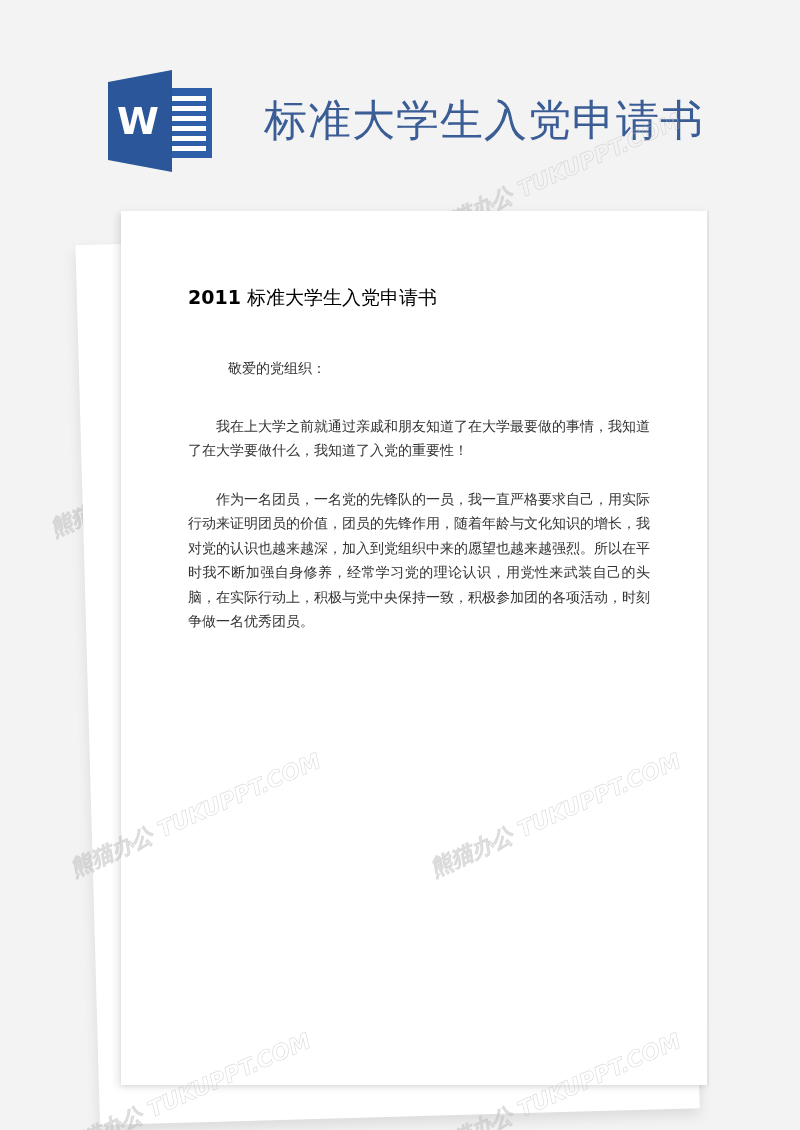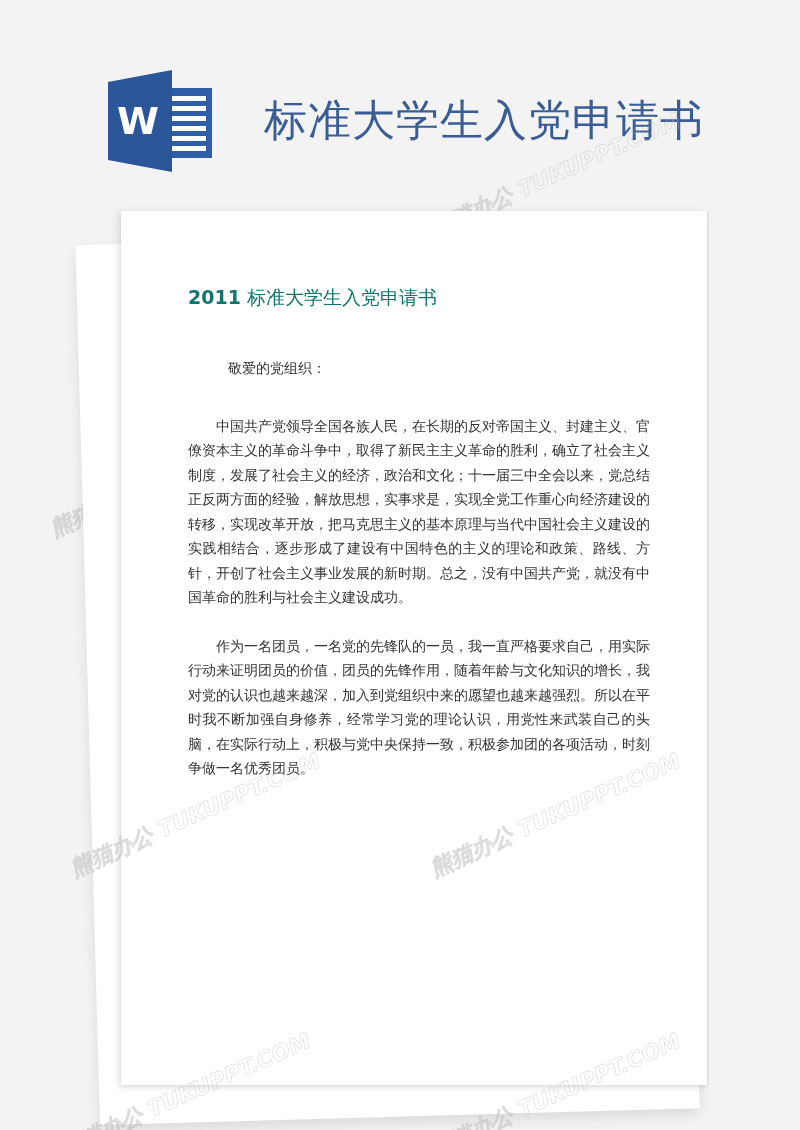--- a/index.html
+++ b/index.html
@@ -28,21 +28,21 @@
       box-shadow: 0 6px 14px rgba(0,0,0,0.10);
     }
     .page {
       position: absolute; left: 121px; top: 211px; width: 586px; height: 874px;
       background: #ffffff;
       box-shadow: -3px 2px 8px rgba(0,0,0,0.10), 2px 0 0 #e6e6e6, 0 2px 4px rgba(0,0,0,0.06);
     }
     .doc-title {
       position: absolute; left: 67px; top: 74px;
       font-family: "DejaVu Sans", "Liberation Sans", sans-serif;
-      font-size: 19px; color: #0f766e; white-space: nowrap;
+      font-size: 19px; color: #000000; white-space: nowrap;
     }
     .doc-title .year { font-weight: bold; }
     .doc-body {
       position: absolute; left: 67px; top: 145px; width: 462px;
       font-size: 14px; line-height: 24.5px; color: #333;
       text-align: justify;
     }
     .salutation { margin-left: 40px; margin-bottom: 33px; }
     .para { text-indent: 28px; margin-bottom: 24px; }
     .watermark {
@@ -80,21 +80,21 @@
 
 <div class="back-page"></div>
 
 <div class="page">
   <div class="doc-title">
     <span class="year">2011</span>
     <span>标准大学生入党申请书</span>
   </div>
   <div class="doc-body">
     <p class="salutation">敬爱的党组织：</p>
-    <p class="para">中国共产党领导全国各族人民，在长期的反对帝国主义、封建主义、官僚资本主义的革命斗争中，取得了新民主主义革命的胜利，确立了社会主义制度，发展了社会主义的经济，政治和文化；十一届三中全会以来，党总结正反两方面的经验，解放思想，实事求是，实现全党工作重心向经济建设的转移，实现改革开放，把马克思主义的基本原理与当代中国社会主义建设的实践相结合，逐步形成了建设有中国特色的主义的理论和政策、路线、方针，开创了社会主义事业发展的新时期。总之，没有中国共产党，就没有中国革命的胜利与社会主义建设成功。</p>
+    <p class="para">我在上大学之前就通过亲戚和朋友知道了在大学最要做的事情，我知道了在大学要做什么，我知道了入党的重要性！</p>
     <p class="para">作为一名团员，一名党的先锋队的一员，我一直严格要求自己，用实际行动来证明团员的价值，团员的先锋作用，随着年龄与文化知识的增长，我对党的认识也越来越深，加入到党组织中来的愿望也越来越强烈。所以在平时我不断加强自身修养，经常学习党的理论认识，用党性来武装自己的头脑，在实际行动上，积极与党中央保持一致，积极参加团的各项活动，时刻争做一名优秀团员。</p>
   </div>
 </div>
 
 <div class="watermark" style="left:60px; top:800px; z-index:5;">熊猫办公 TUKUPPT.COM</div>
 <div class="watermark" style="left:420px; top:800px; z-index:5;">熊猫办公 TUKUPPT.COM</div>
 <div class="watermark" style="left:50px; top:1080px;">熊猫办公 TUKUPPT.COM</div>
 <div class="watermark" style="left:420px; top:1080px;">熊猫办公 TUKUPPT.COM</div>
 
 </body></html>

